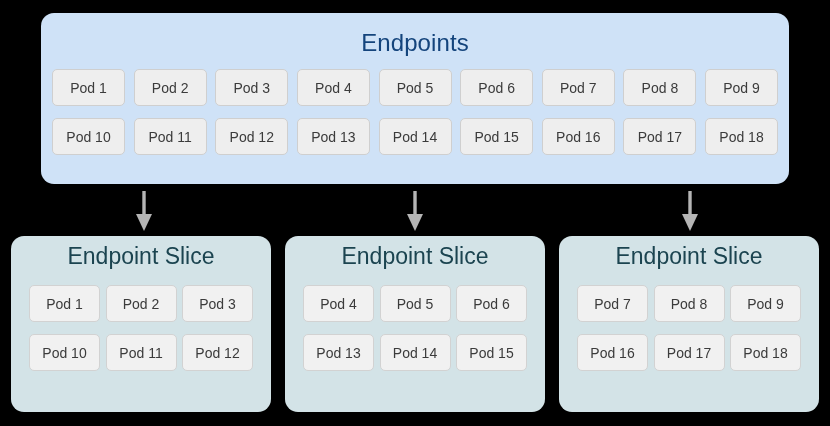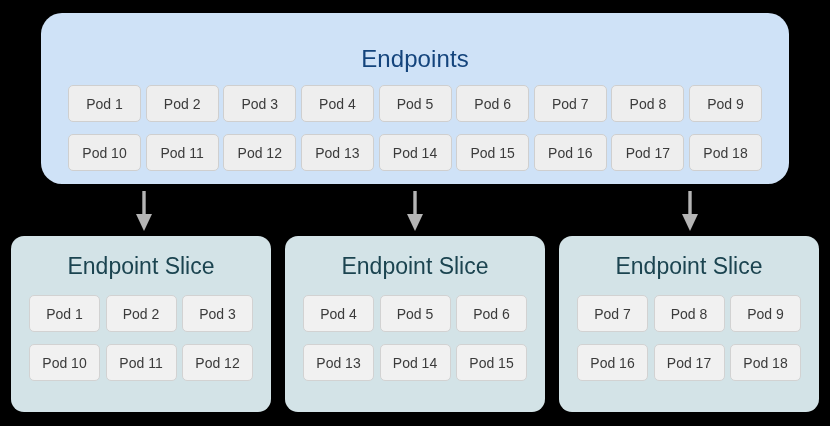--- a/index.html
+++ b/index.html
@@ -16,23 +16,23 @@
   }
 
   
   .endpoints-panel {
     position: absolute;
     left: 41px;
     top: 13px;
     width: 748px;
     height: 171px;
     background: #cfe2f7;
-    border-radius: 21px;
-    box-sizing: border-box;
-    padding: 16px;
+    border-radius: 13px;
+    box-sizing: border-box;
+    padding: 0;
   }
   .endpoints-title {
     text-align: center;
     color: #14447c;
     font-size: 24px;
     line-height: 28px;
     padding-top: 16px;
     letter-spacing: 0.1px;
     font-weight: 400;
   }
@@ -89,21 +89,21 @@
     background: #d3e3e7;
     border-radius: 13px;
     box-sizing: border-box;
     padding: 0 18px;
   }
   .slice-title {
     text-align: center;
     color: #1b4450;
     font-size: 23px;
     line-height: 26px;
-    padding-top: 17px;
+    padding-top: 7px;
     font-weight: 400;
   }
   .slice-rows {
     margin-top: 16px;
   }
   .slice-row {
     display: flex;
     justify-content: space-between;
   }
   .slice-row + .slice-row {

